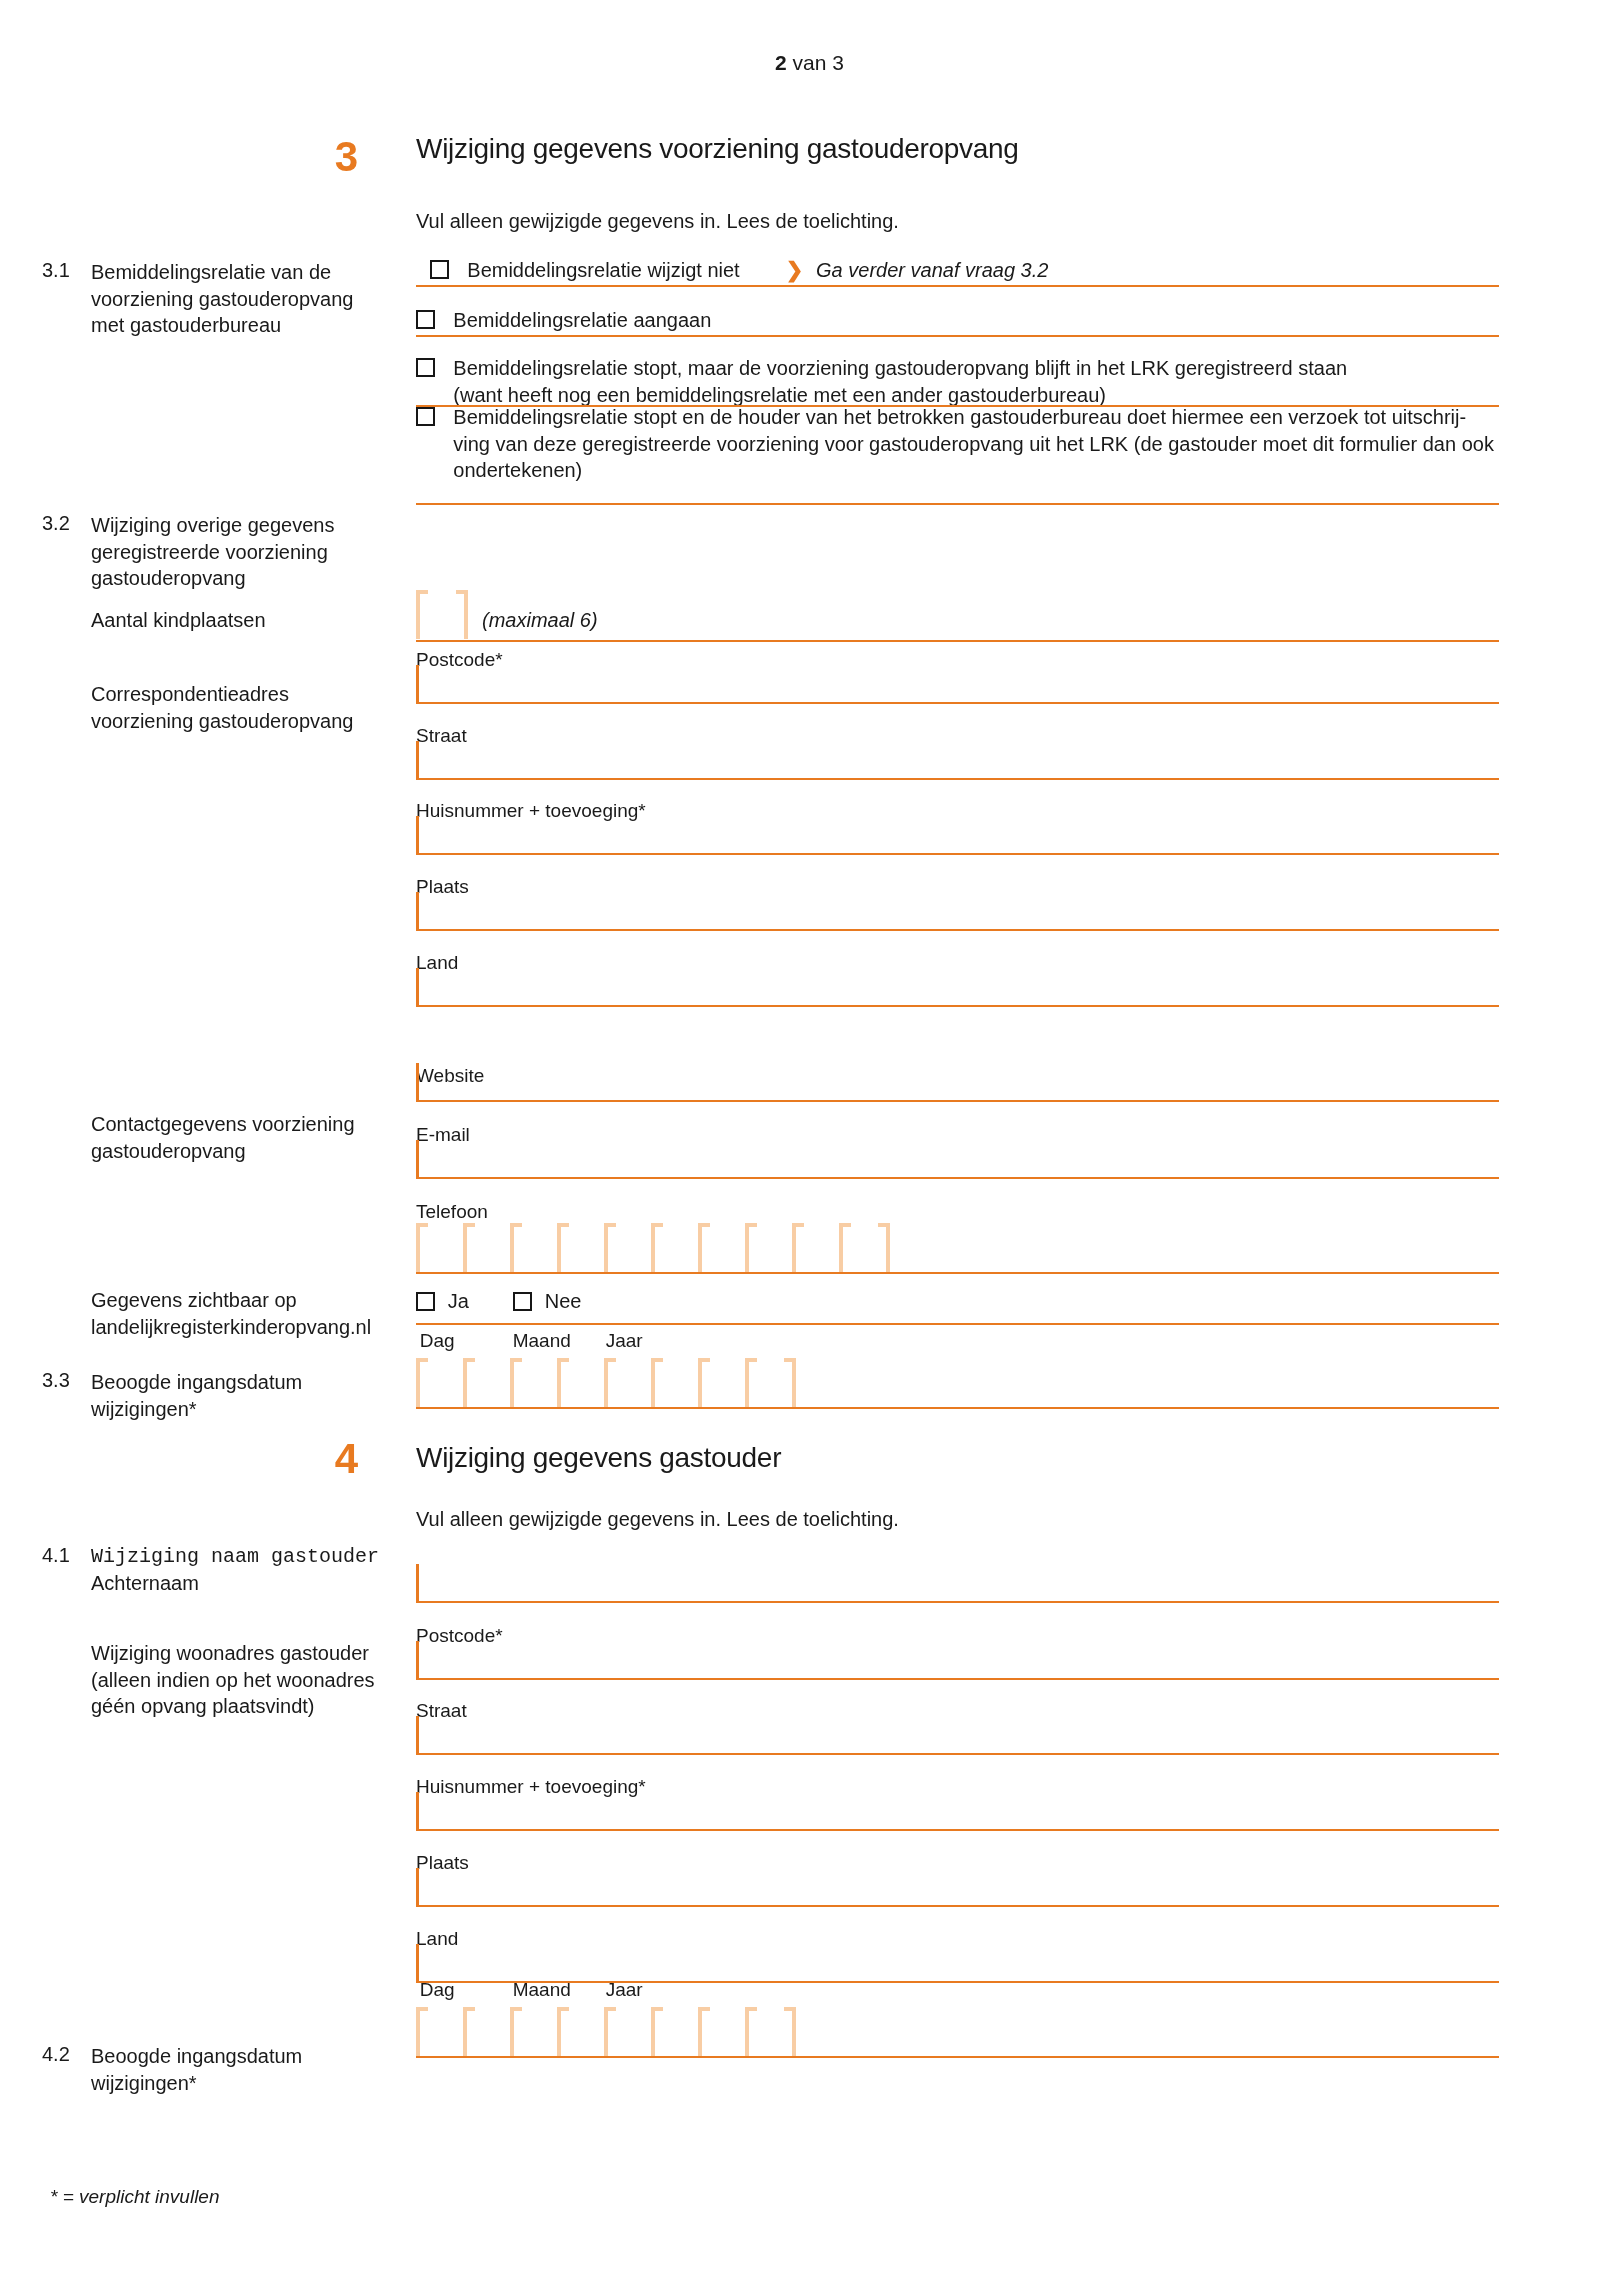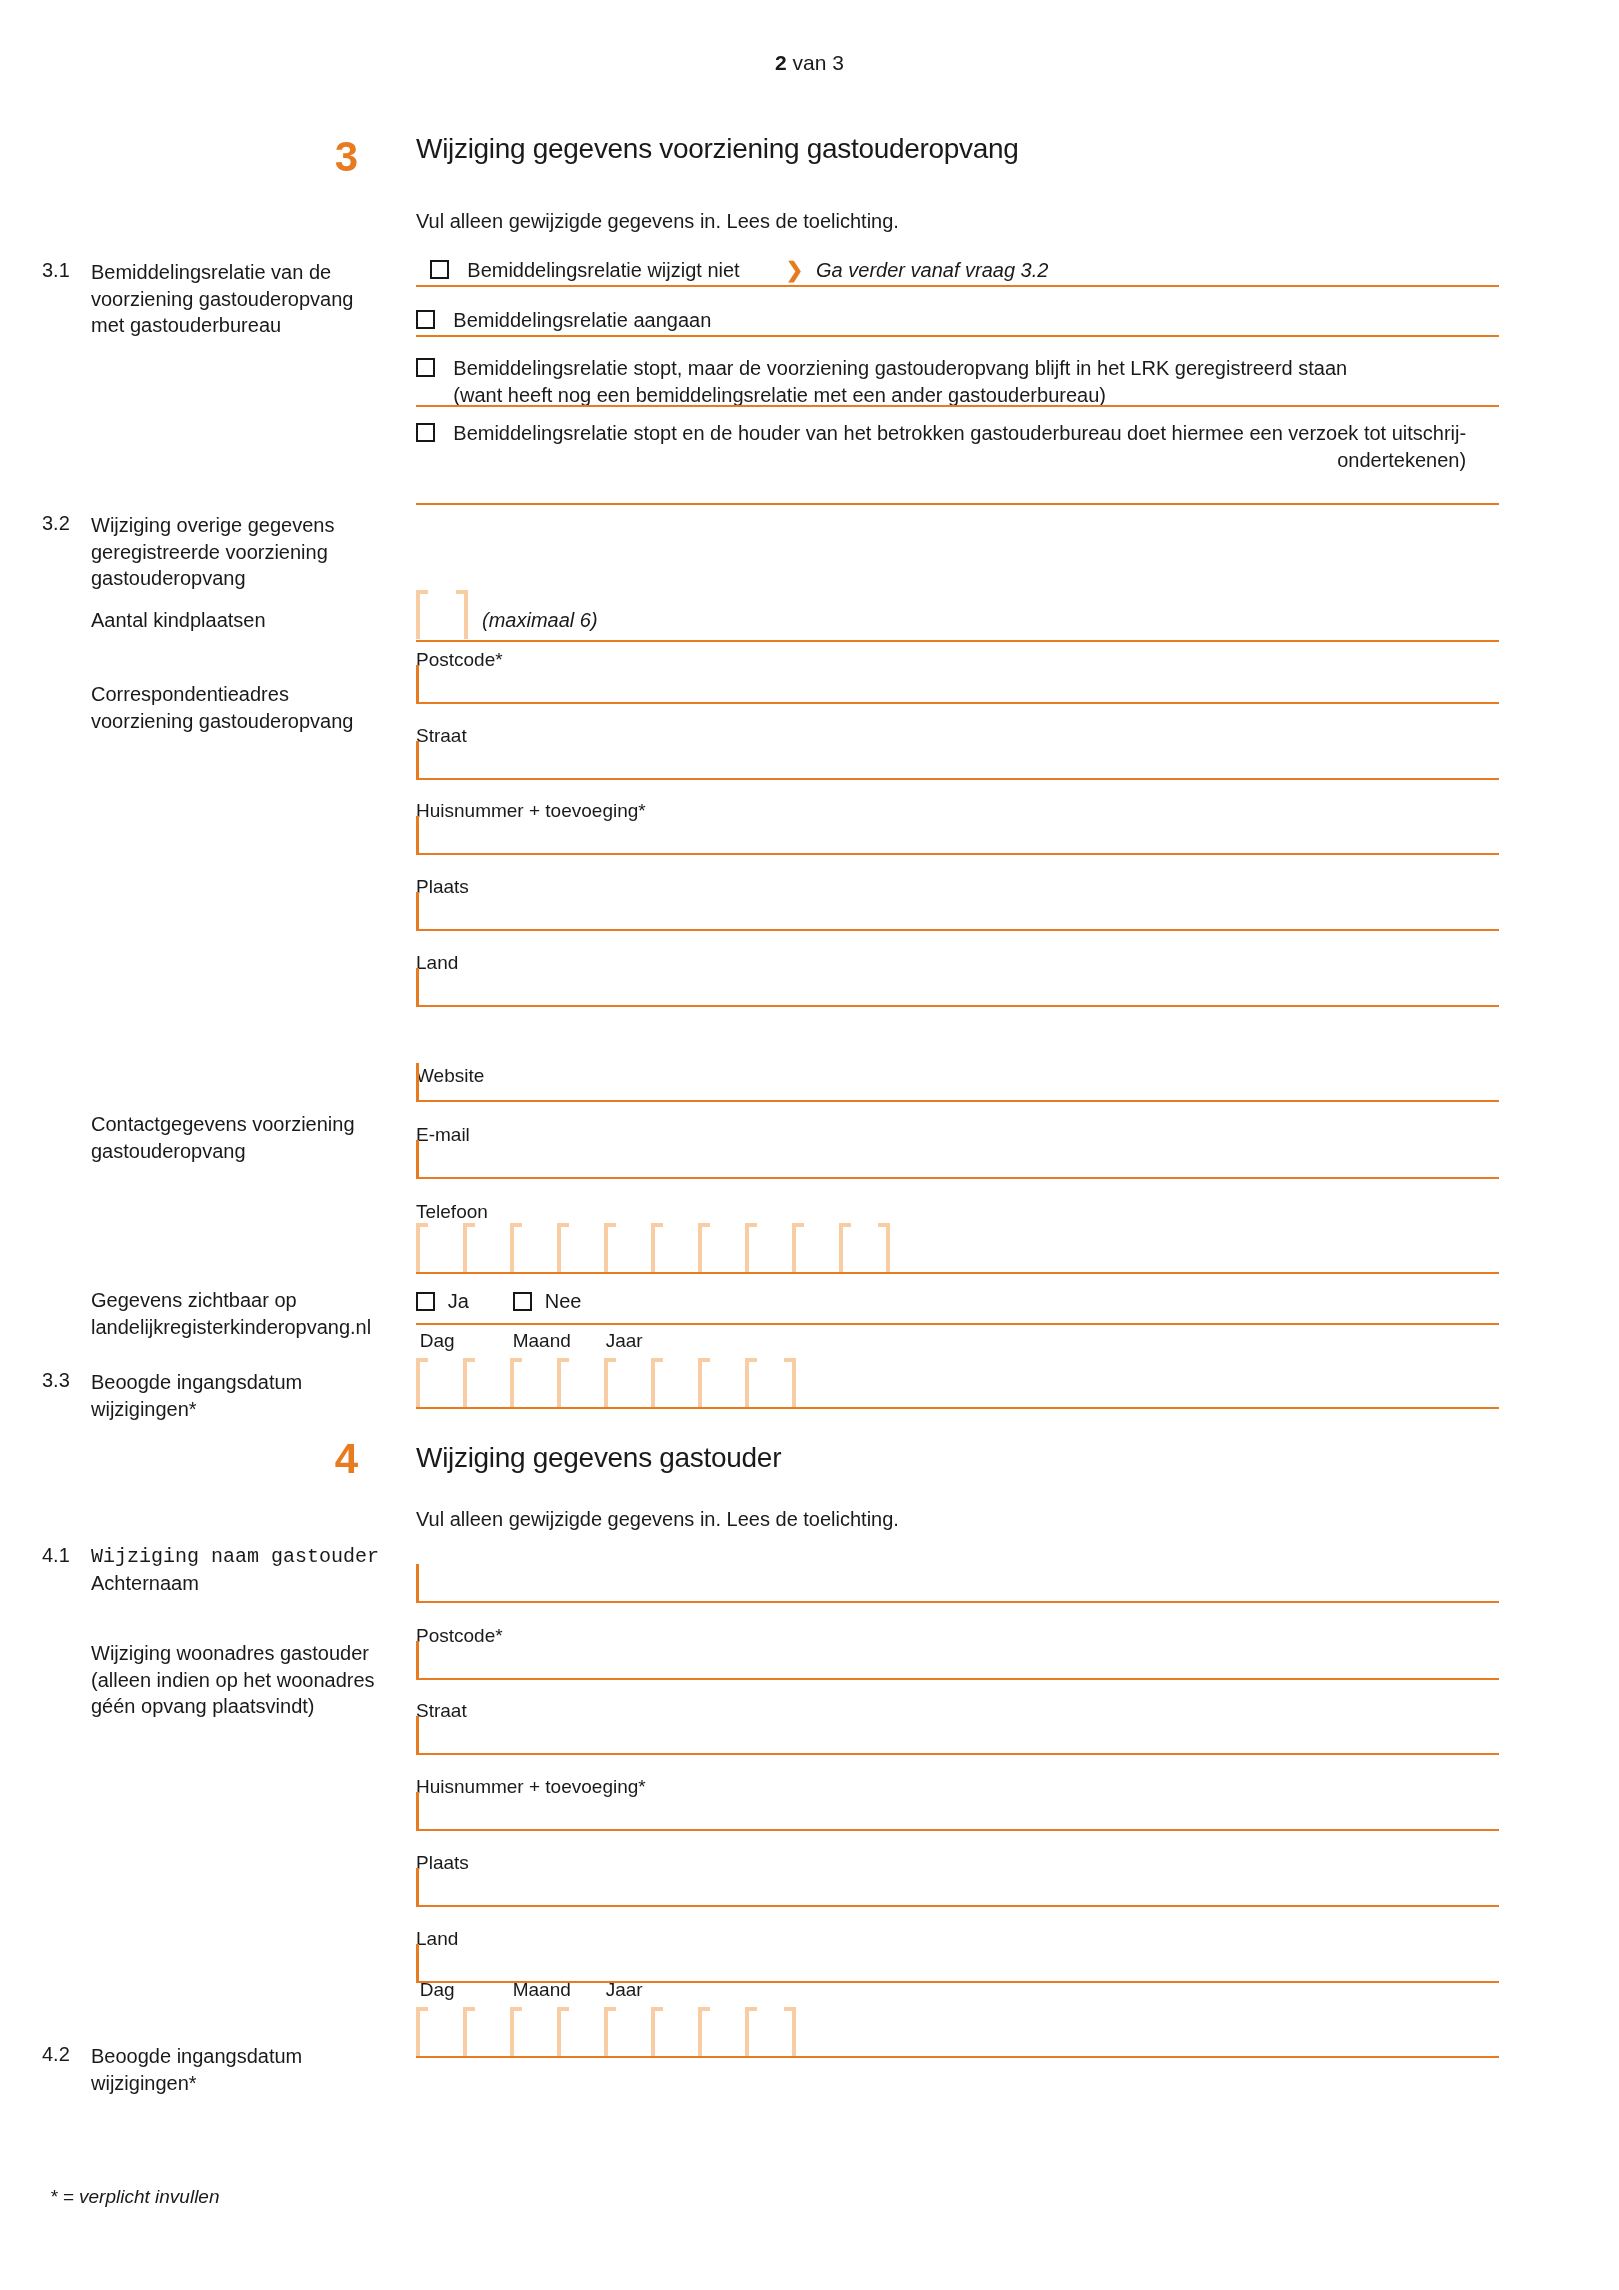--- a/index.html
+++ b/index.html
@@ -83,24 +83,25 @@
 
   <div class="abs opt" style="top:355px;">
     <span class="cb"></span>
     <div>
       <div>Bemiddelingsrelatie stopt, maar de voorziening gastouderopvang blijft in het LRK geregistreerd staan</div>
       <div>(want heeft nog een bemiddelingsrelatie met een ander gastouderbureau)</div>
     </div>
   </div>
   <div class="abs uline" style="top:405px;"></div>
 
-  <div class="abs opt" style="top:420px;text-align:right;">
+  <div class="abs opt" style="top:404px;">
     <span class="cb"></span>
     <div>
       <div>Bemiddelingsrelatie stopt en de houder van het betrokken gastouderbureau doet hiermee een verzoek tot uitschrij-</div>
+      <div>ving van deze geregistreerde voorziening voor gastouderopvang uit het LRK  (de gastouder moet dit formulier dan ook</div>
       <div>ondertekenen)</div>
     </div>
   </div>
   <div class="abs uline" style="top:503px;"></div>
 
   <div class="abs qnum" style="top:512px;">3.2</div>
   <div class="abs qlabel" style="top:512px;">
     <div>Wijziging overige gegevens</div>
     <div>geregistreerde voorziening</div>
     <div>gastouderopvang</div>

